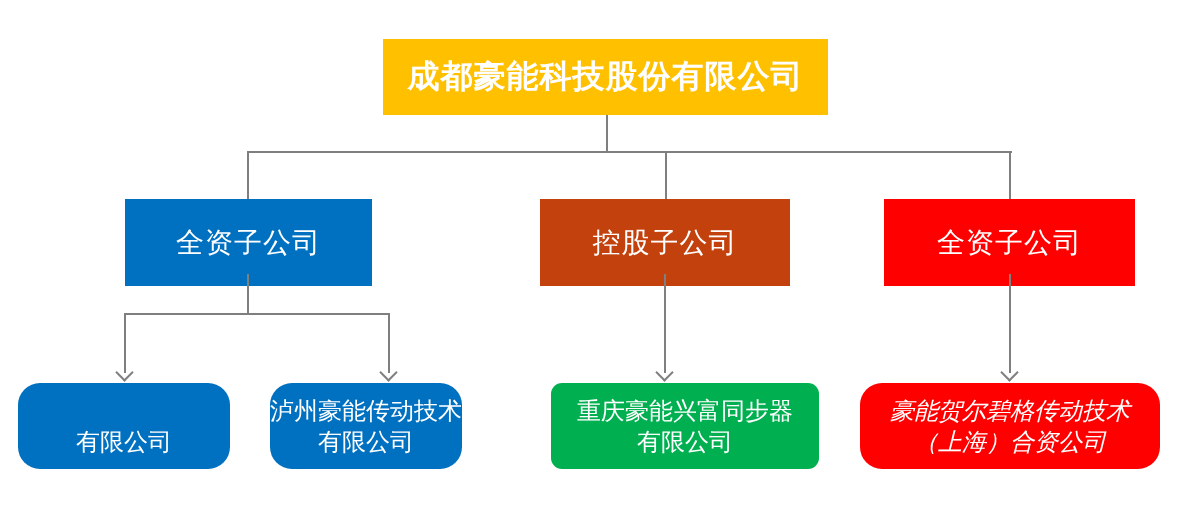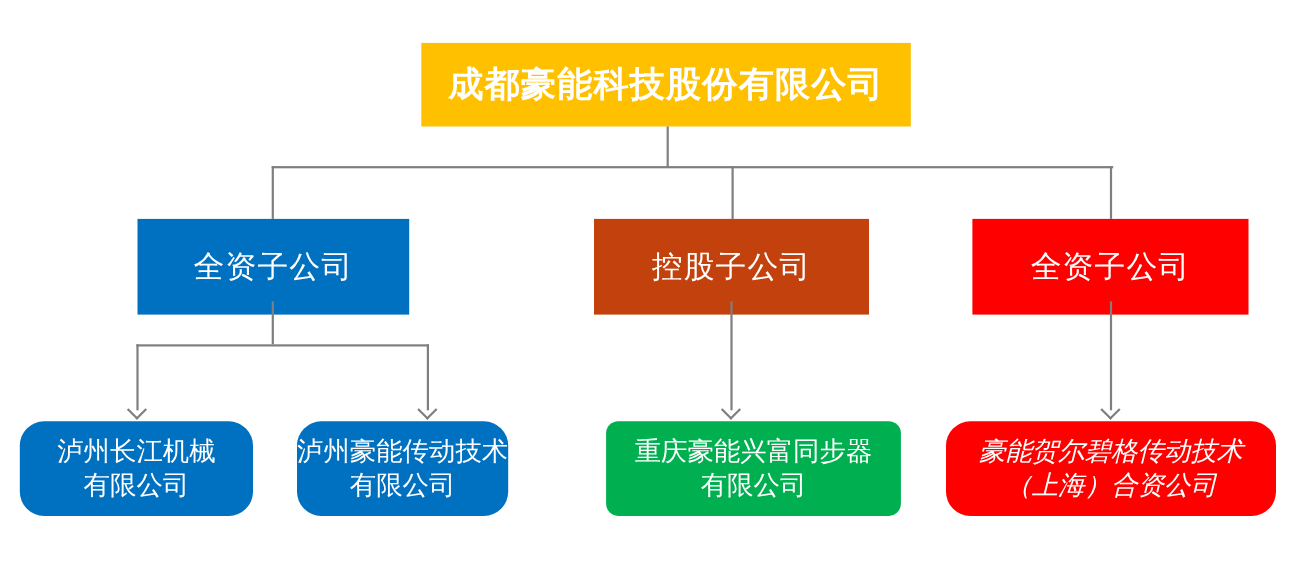--- a/index.html
+++ b/index.html
@@ -106,21 +106,21 @@
   <div class="line v-leaf2"></div>
   <div class="line v-leaf3"></div>
 
   <div class="arrow-head a0"></div>
   <div class="arrow-head a1"></div>
   <div class="arrow-head a2"></div>
   <div class="arrow-head a3"></div>
 
   <div class="node leaf l0" style="background-color: rgb(0, 112, 192);">
     <span>
-      <span>泸州长江机械</span><br>
+      <br>
       <span>有限公司</span>
     </span>
   </div>
   <div class="node leaf l1" style="background-color: rgb(0, 112, 192);">
     <span>
       <span>泸州豪能传动技术</span><br>
       <span>有限公司</span>
     </span>
   </div>
   <div class="node leaf l2" style="background-color: rgb(0, 176, 80);">

